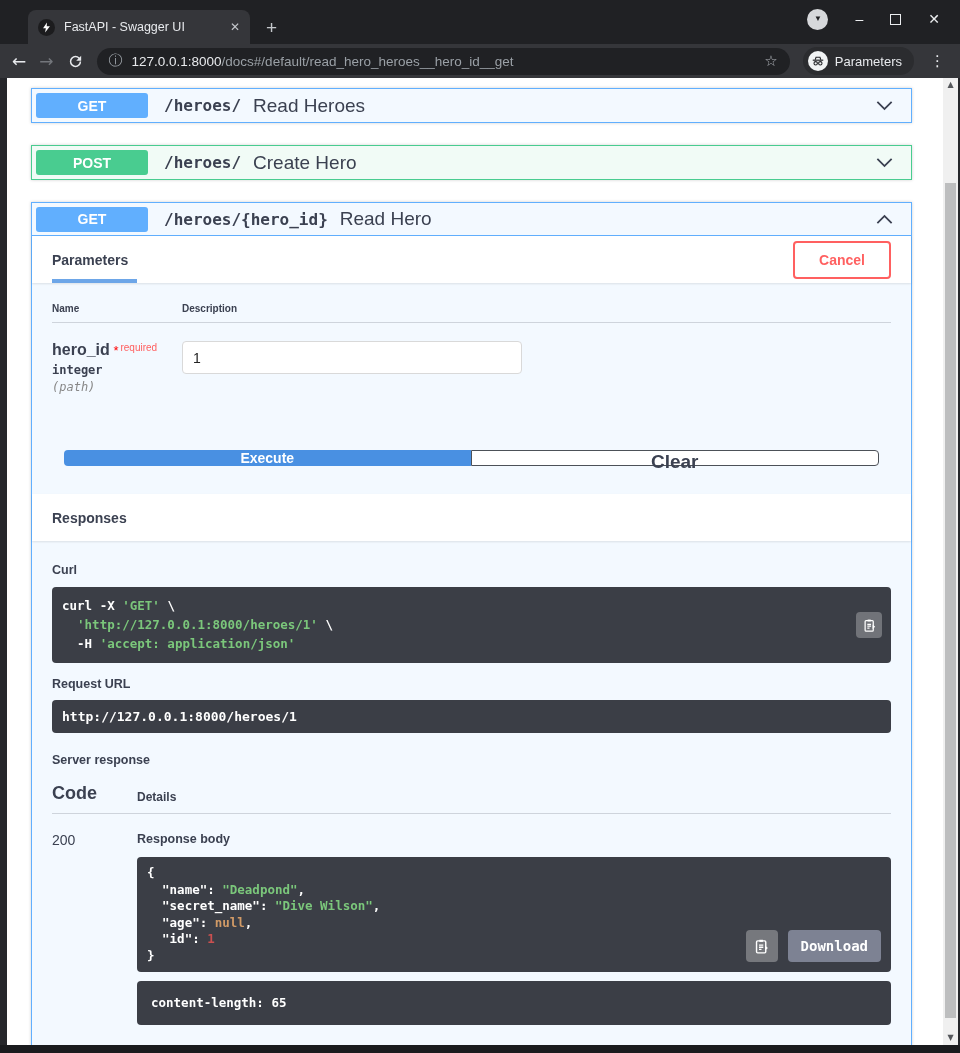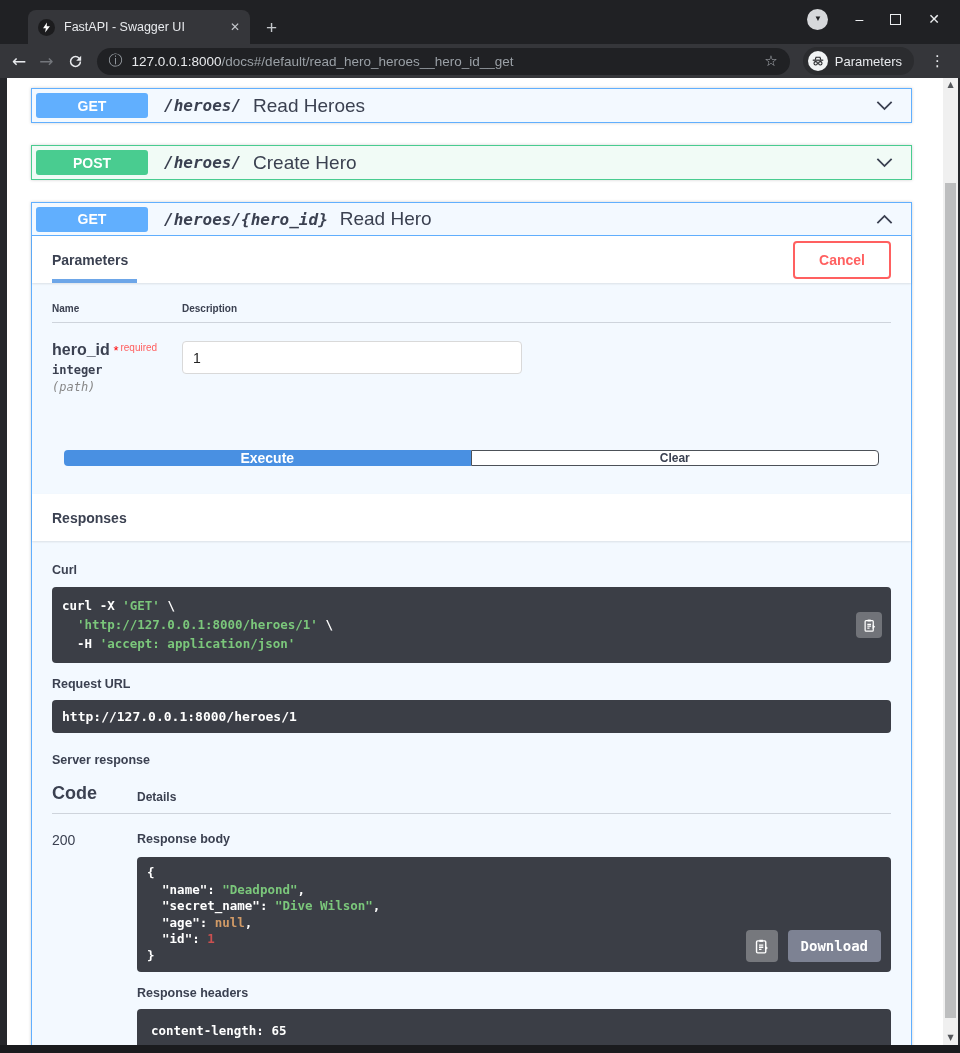--- a/index.html
+++ b/index.html
@@ -49,21 +49,21 @@
              padding:10px 31px 0 24px; overflow:hidden; color:#3b4151; }
   .opblock { border:1px solid; border-radius:0; box-shadow:0 0 3px rgba(0,0,0,.19); margin-bottom:22px; }
   .opblock.get  { border-color:var(--method-get); background:rgba(97,175,254,.08); }
   .opblock.post { border-color:var(--method-post); background:rgba(73,204,144,.08); }
   .op-summary { height:33px; display:flex; align-items:center; padding:0 4px; }
   .opblock.expanded .op-summary { border-bottom:1px solid var(--method-get); }
   .method-badge { width:112px; height:25px; border-radius:3px; color:#fff; font-weight:bold; font-size:14px;
                   display:flex; align-items:center; justify-content:center; flex:none; }
   .badge-get  { background:var(--method-get); }
   .badge-post { background:var(--method-post); }
-  .op-path { font-family:"DejaVu Sans Mono","Liberation Mono",monospace; font-weight:bold; font-size:16px; color:#3b4151; margin-left:16px;font-style:italic; }
+  .op-path { font-family:"DejaVu Sans Mono","Liberation Mono",monospace; font-weight:bold; font-size:16px; color:#3b4151; margin-left:16px; }
   .op-summary-text { font-size:19px; color:#3b4151; margin-left:12px; }
   .op-chevron { margin-left:auto; margin-right:12px; display:flex; }
 
   .section-header { background:#fff; height:47px; display:flex; align-items:center; justify-content:space-between;
                     padding:0 20px; box-shadow:0 1px 2px rgba(0,0,0,.1); position:relative; }
   .tab-param { font-size:14px; font-weight:bold; color:#3b4151; }
   .tab-underline { position:absolute; left:20px; bottom:0; width:85px; height:4px; background:var(--accent-execute); opacity:.8; }
   .btn-cancel { border:2px solid var(--cancel-red); color:var(--cancel-red); background:transparent; border-radius:4px;
                 font-size:14px; font-weight:bold; padding:9px 24px; font-family:inherit; }
 
@@ -75,21 +75,21 @@
   .req-star { color:#ff0000; font-size:13px; }
   .req-label { color:#ff6060; font-size:10px; vertical-align:4px; margin-left:2px; }
   .param-type { font-family:"DejaVu Sans Mono","Liberation Mono",monospace; font-weight:bold; font-size:12px; margin-top:4px; }
   .param-in { font-family:"DejaVu Sans Mono","Liberation Mono",monospace; font-style:italic; font-size:12px; color:#888; margin-top:3px; }
   .param-input { width:340px; height:33px; border:1px solid #d9d9d9; border-radius:4px; background:#fff;
                  font-size:14px; padding:0 10px; color:#222; font-family:inherit; }
 
   .execute-wrap { display:flex; margin:0 32px 28px 32px; height:16px; }
   .btn-execute { flex:1; background:var(--accent-execute); border:none; color:#fff; font-weight:bold; font-size:14px;
                  border-radius:4px 0 0 4px; font-family:inherit; }
-  .btn-clear { flex:1; background:#fff; border:1px solid #4c5158; color:#3b4151; font-weight:bold; font-size:12px;
+  .btn-clear { flex:1; background:#fff; border:1px solid #4c5158; color:#3b4151; font-weight:bold; font-size:19px;
                border-radius:0 4px 4px 0; font-family:inherit; }
 
   .responses-title { font-size:14px; font-weight:bold; color:#3b4151; }
   .responses-body { padding:22px 20px 20px 20px; }
   .block-label { font-size:12.5px; font-weight:600; color:#3b4151; }
   .codeblock { background:var(--code-bg); border-radius:4px; color:#fff; position:relative;
                font-family:"DejaVu Sans Mono","Liberation Mono",monospace; font-size:12.5px; font-weight:bold; }
   .curl-block { margin-top:10px; padding:10px 48px 10px 10px; line-height:1.5; min-height:58px; }
   pre { font-family:inherit; white-space:pre; }
   .grn { color:var(--code-string); }
@@ -283,21 +283,20 @@
                     <rect x="5" y="4" width="13" height="17" rx="1.5"></rect>
                     <path d="M9 2.5h5v3H9z" fill="#fff" stroke="none"></path>
                     <path d="M8.5 10h6M8.5 13h6M8.5 16h3.5"></path>
                     <path d="M21 14l-4 3.5V10.5z" fill="#fff" stroke="none"></path>
                   </svg>
               </button>
               <button class="btn-download">Download</button>
             </div>
           </div>
 
-          <div class="block-label respheaders-label">Response headers</div>
           <div class="codeblock respheaders-block">
             <div>content-length: 65</div>
 
           </div>
         </div>
       </div>
     </div>
   </div>
 </div>
 

